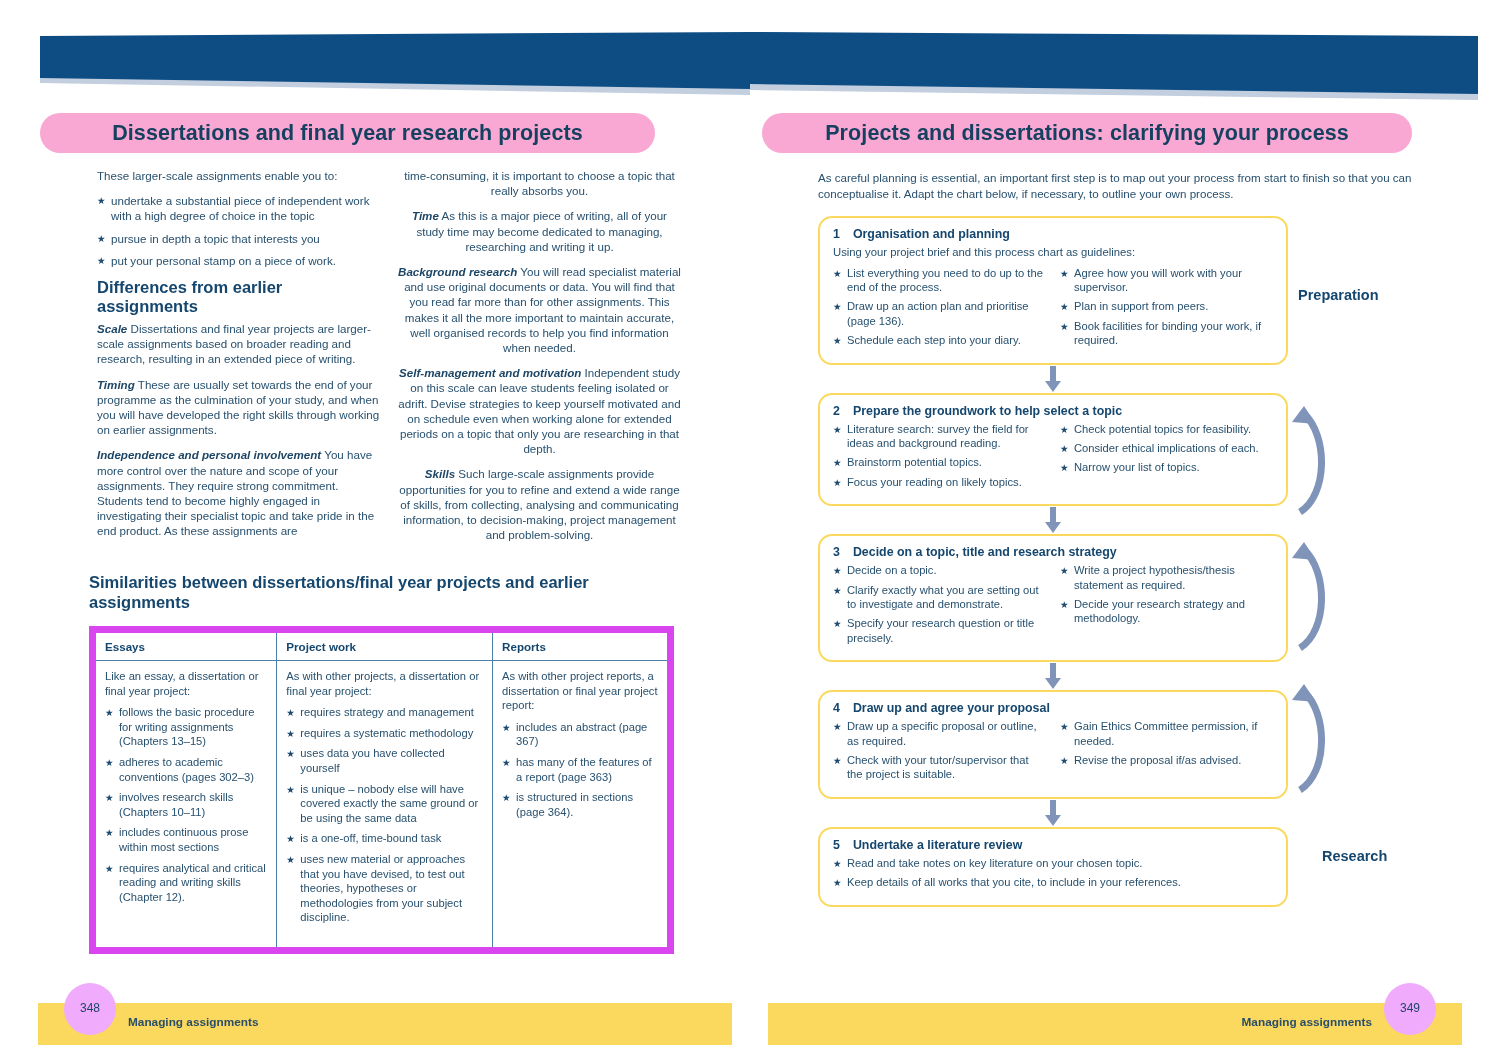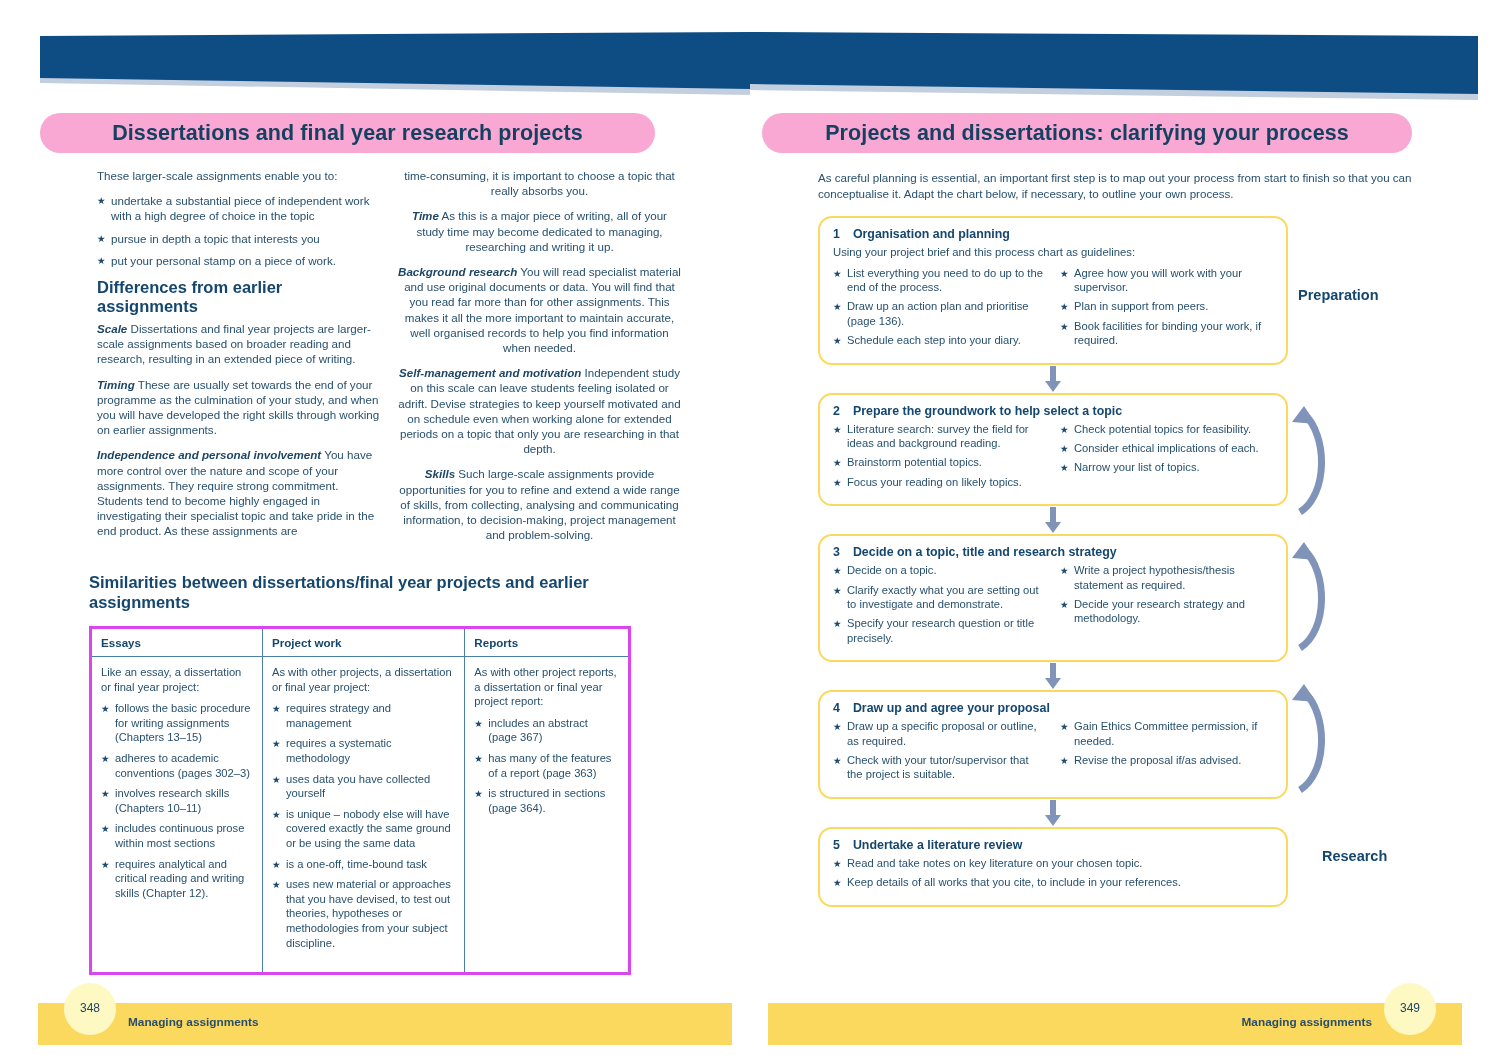--- a/index.html
+++ b/index.html
@@ -60,23 +60,23 @@
   .col.c2 { left: 389px; top: 168px; text-align: center; }
 
   
   .sim-head {
     position: absolute; left: 89px; top: 572px; width: 585px;
     font-size: 16.5px; font-weight: bold; color: #14466e; line-height: 20px;
   }
 
   
   table.cmp {
-    position: absolute; left: 89px; top: 626px; width: 542px;
+    position: absolute; left: 89px; top: 626px; width: 585px;
     border-collapse: collapse;
-    border: 3px solid #d946ef;
+    border: 7px solid #d946ef;
   }
   table.cmp th, table.cmp td {
     border: 1px solid #4a7fa8;
     vertical-align: top;
     padding: 8px 9px 12px 9px;
   }
   table.cmp th {
     text-align: left; font-size: 11.6px; font-weight: bold; color: #14466e;
     padding: 7px 9px 7px 9px;
   }
@@ -87,21 +87,21 @@
 
   
   .footer {
     position: absolute; bottom: 16px; left: 0; width: 750px; height: 42px;
     background: #fbd95f;
   }
   .footer.left  { left: 38px; width: 694px; }
   .footer.right { left: 18px; width: 694px; }
   .pagebubble {
     position: absolute; width: 52px; height: 52px; border-radius: 50%;
-    background: #fef9c3; top: -20px;
+    background: #f0abfc; top: -20px;
     display: flex; align-items: center; justify-content: flex-end;
   }
   .pagenum { font-size: 12px; color: #1d4666; font-weight: normal; padding-bottom: 2px; }
   .footer.left .pagebubble  { left: 26px;  justify-content: center; }
   .footer.right .pagebubble { right: 26px; justify-content: center; }
   .foot-label {
     position: absolute; top: 12px; font-size: 11.8px; font-weight: bold; color: #2b4e68;
   }
   .footer.left .foot-label  { left: 90px; }
   .footer.right .foot-label { right: 90px; }

